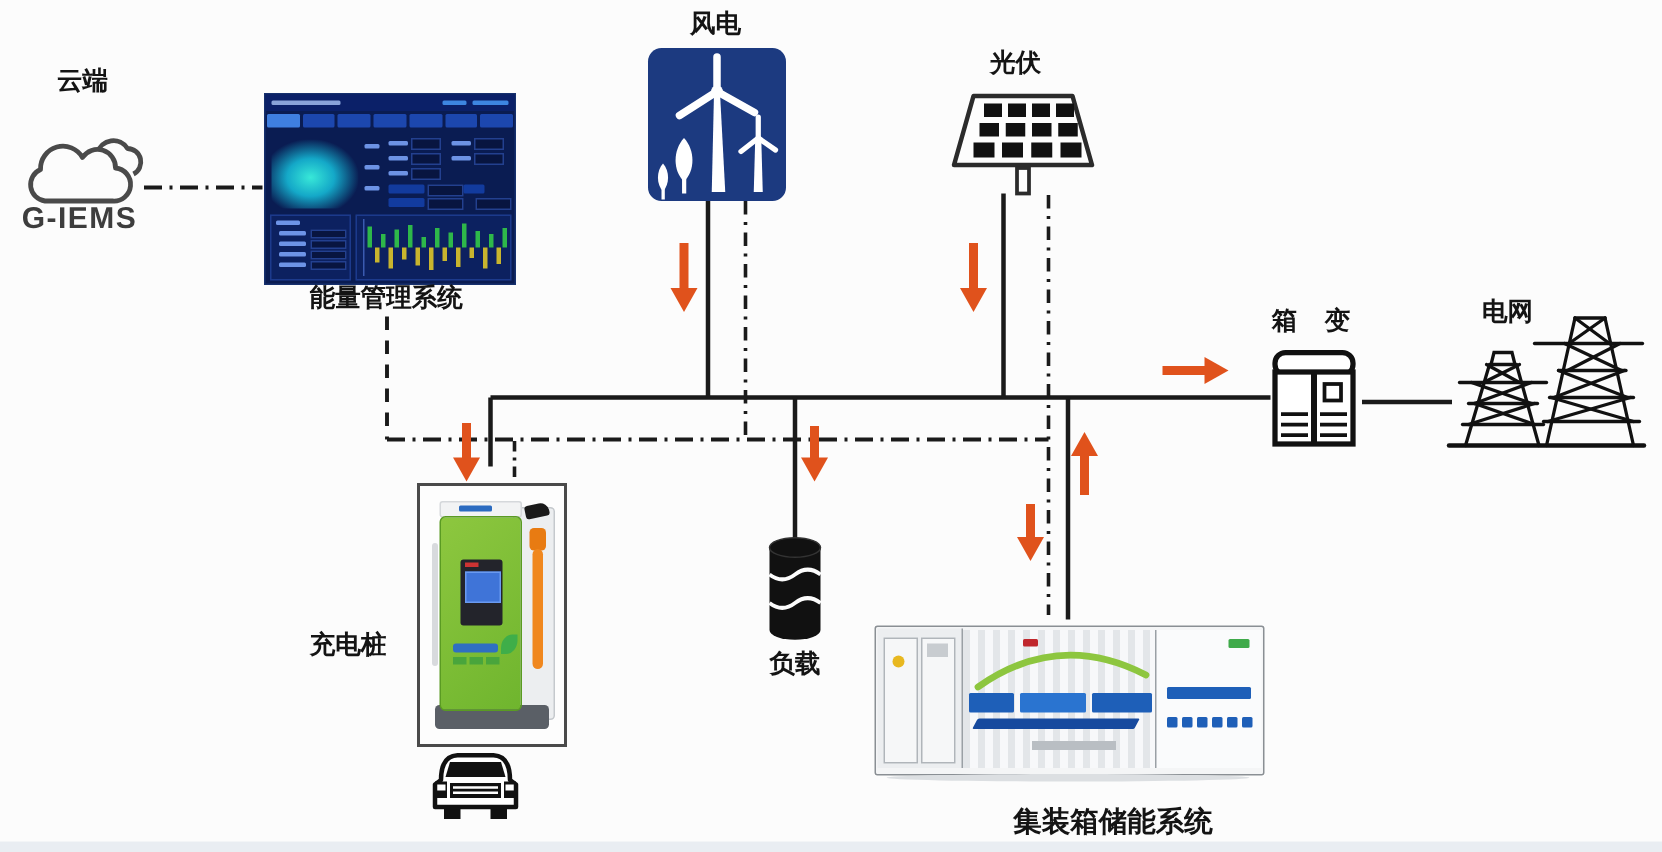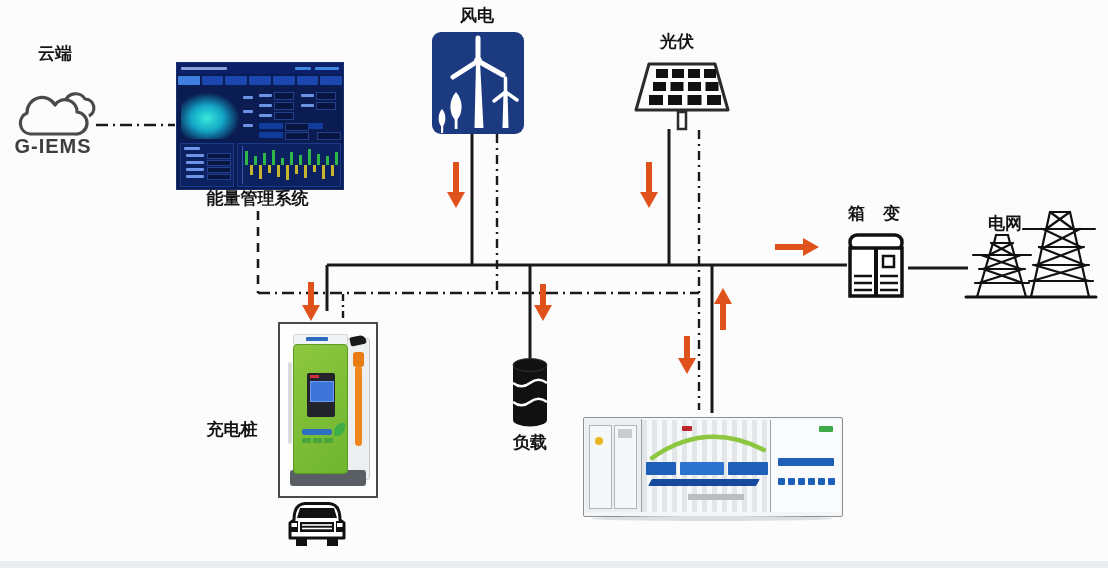--- a/index.html
+++ b/index.html
@@ -237,21 +237,21 @@
     <g stroke="#111" stroke-width="2.5">
       <line x1="7" y1="44" x2="25" y2="44"></line>
         <line x1="7" y1="51" x2="25" y2="51"></line>
         <line x1="7" y1="58" x2="25" y2="58"></line>
       <line x1="33" y1="44" x2="51" y2="44"></line>
         <line x1="33" y1="51" x2="51" y2="51"></line>
         <line x1="33" y1="58" x2="51" y2="58"></line>
     </g>
   </svg>
 
-  <div class="lbl lbl-md abs" style="left:955px;top:212px;width:100px;">电网</div>
+  <div class="lbl lbl-md abs" style="left:955px;top:196px;width:100px;">电网</div>
   <svg class="abs" style="left:962px;top:206px;" width="138" height="96" viewBox="0 0 138 96">
     <g stroke="#111" stroke-width="2.2" fill="none" stroke-linecap="round">
       <line x1="4" y1="91" x2="134" y2="91" stroke-width="3"></line>
 
       <path d="M34,29 L46,29 L48,37 L32,37 Z"></path>
       <line x1="31" y1="37" x2="15" y2="91"></line>
         <line x1="49" y1="37" x2="64" y2="91"></line>
       <line x1="11" y1="49" x2="69" y2="49"></line>
         <line x1="17" y1="63" x2="63" y2="63"></line>
         <line x1="13" y1="77" x2="67" y2="77"></line>
@@ -350,15 +350,16 @@
         <div class="blue-chip" style="left:7px;top:58px;width:7px;height:7px;"></div>
         <div class="blue-chip" style="left:17px;top:58px;width:7px;height:7px;"></div>
         <div class="blue-chip" style="left:27px;top:58px;width:7px;height:7px;"></div>
         <div class="blue-chip" style="left:37px;top:58px;width:7px;height:7px;"></div>
         <div class="blue-chip" style="left:47px;top:58px;width:7px;height:7px;"></div>
         <div class="blue-chip" style="left:57px;top:58px;width:7px;height:7px;"></div>
       </div>
     </div>
     <div class="cont-shadow"></div>
   </div>
+  <div class="lbl abs" style="left:642px;top:535px;width:200px;font-size:19px;">集装箱储能系统</div>
 
   <div class="bottom-strip abs"></div>
 </div>
 
 </body></html>

